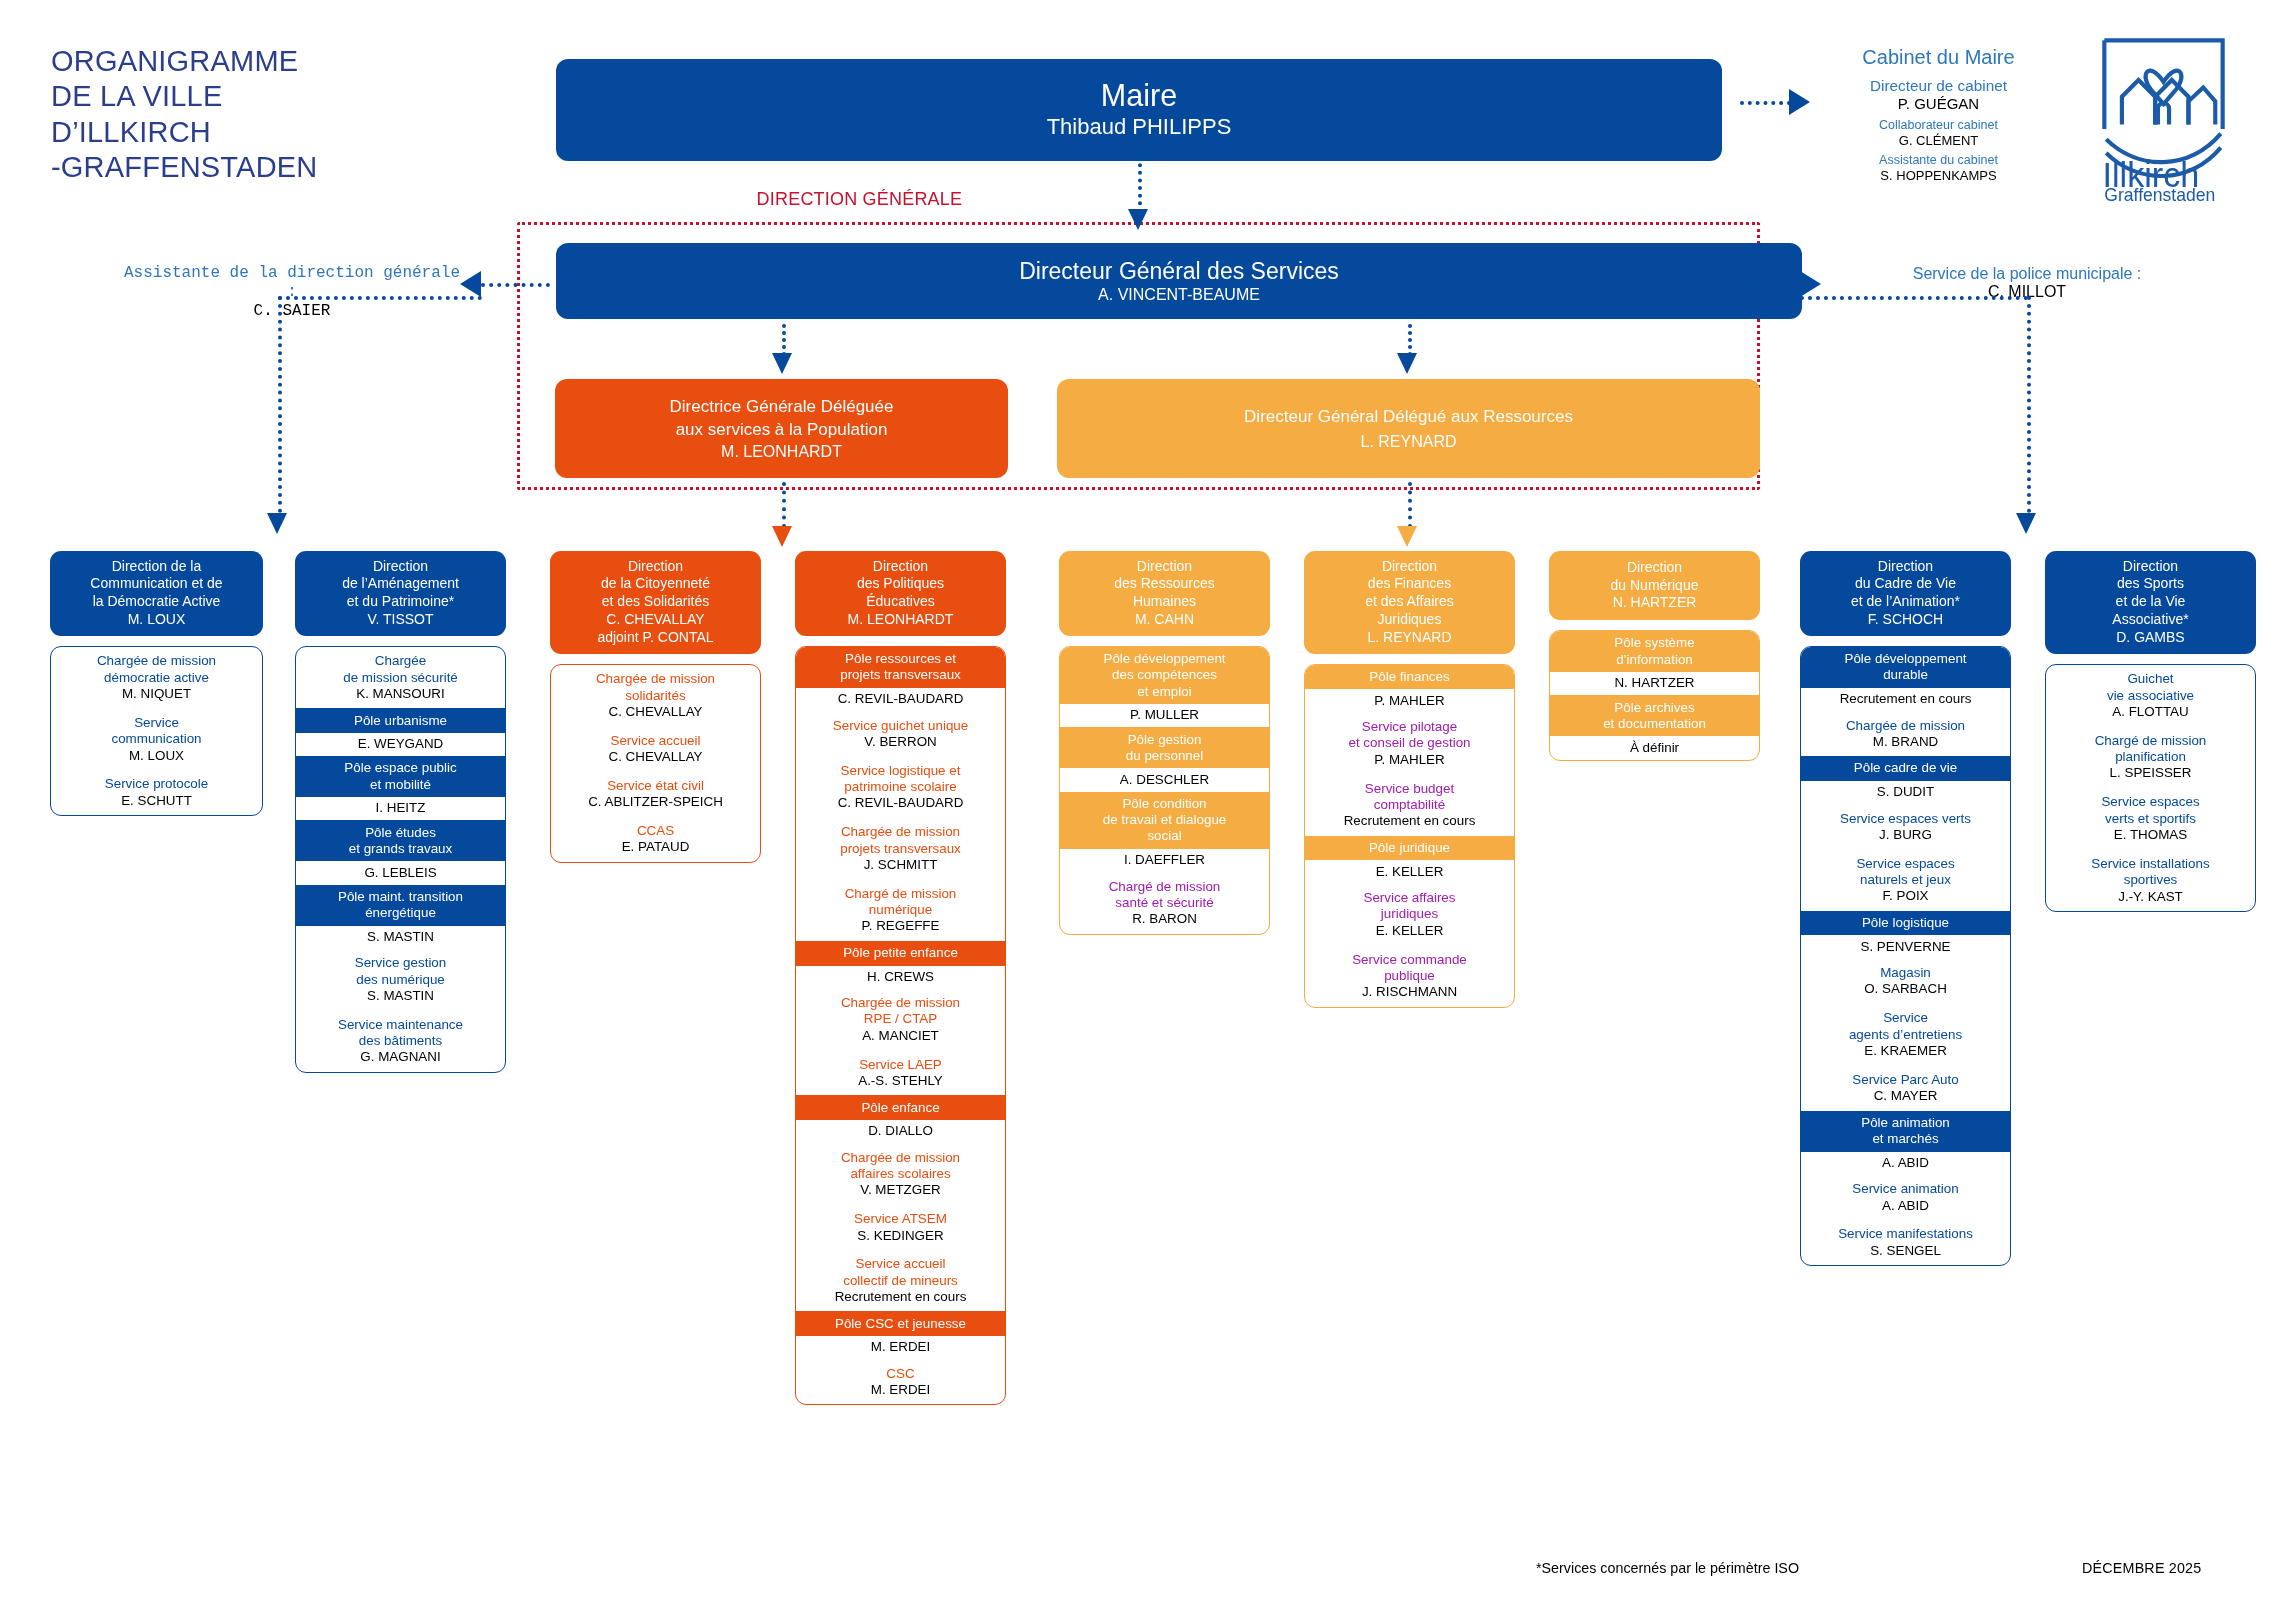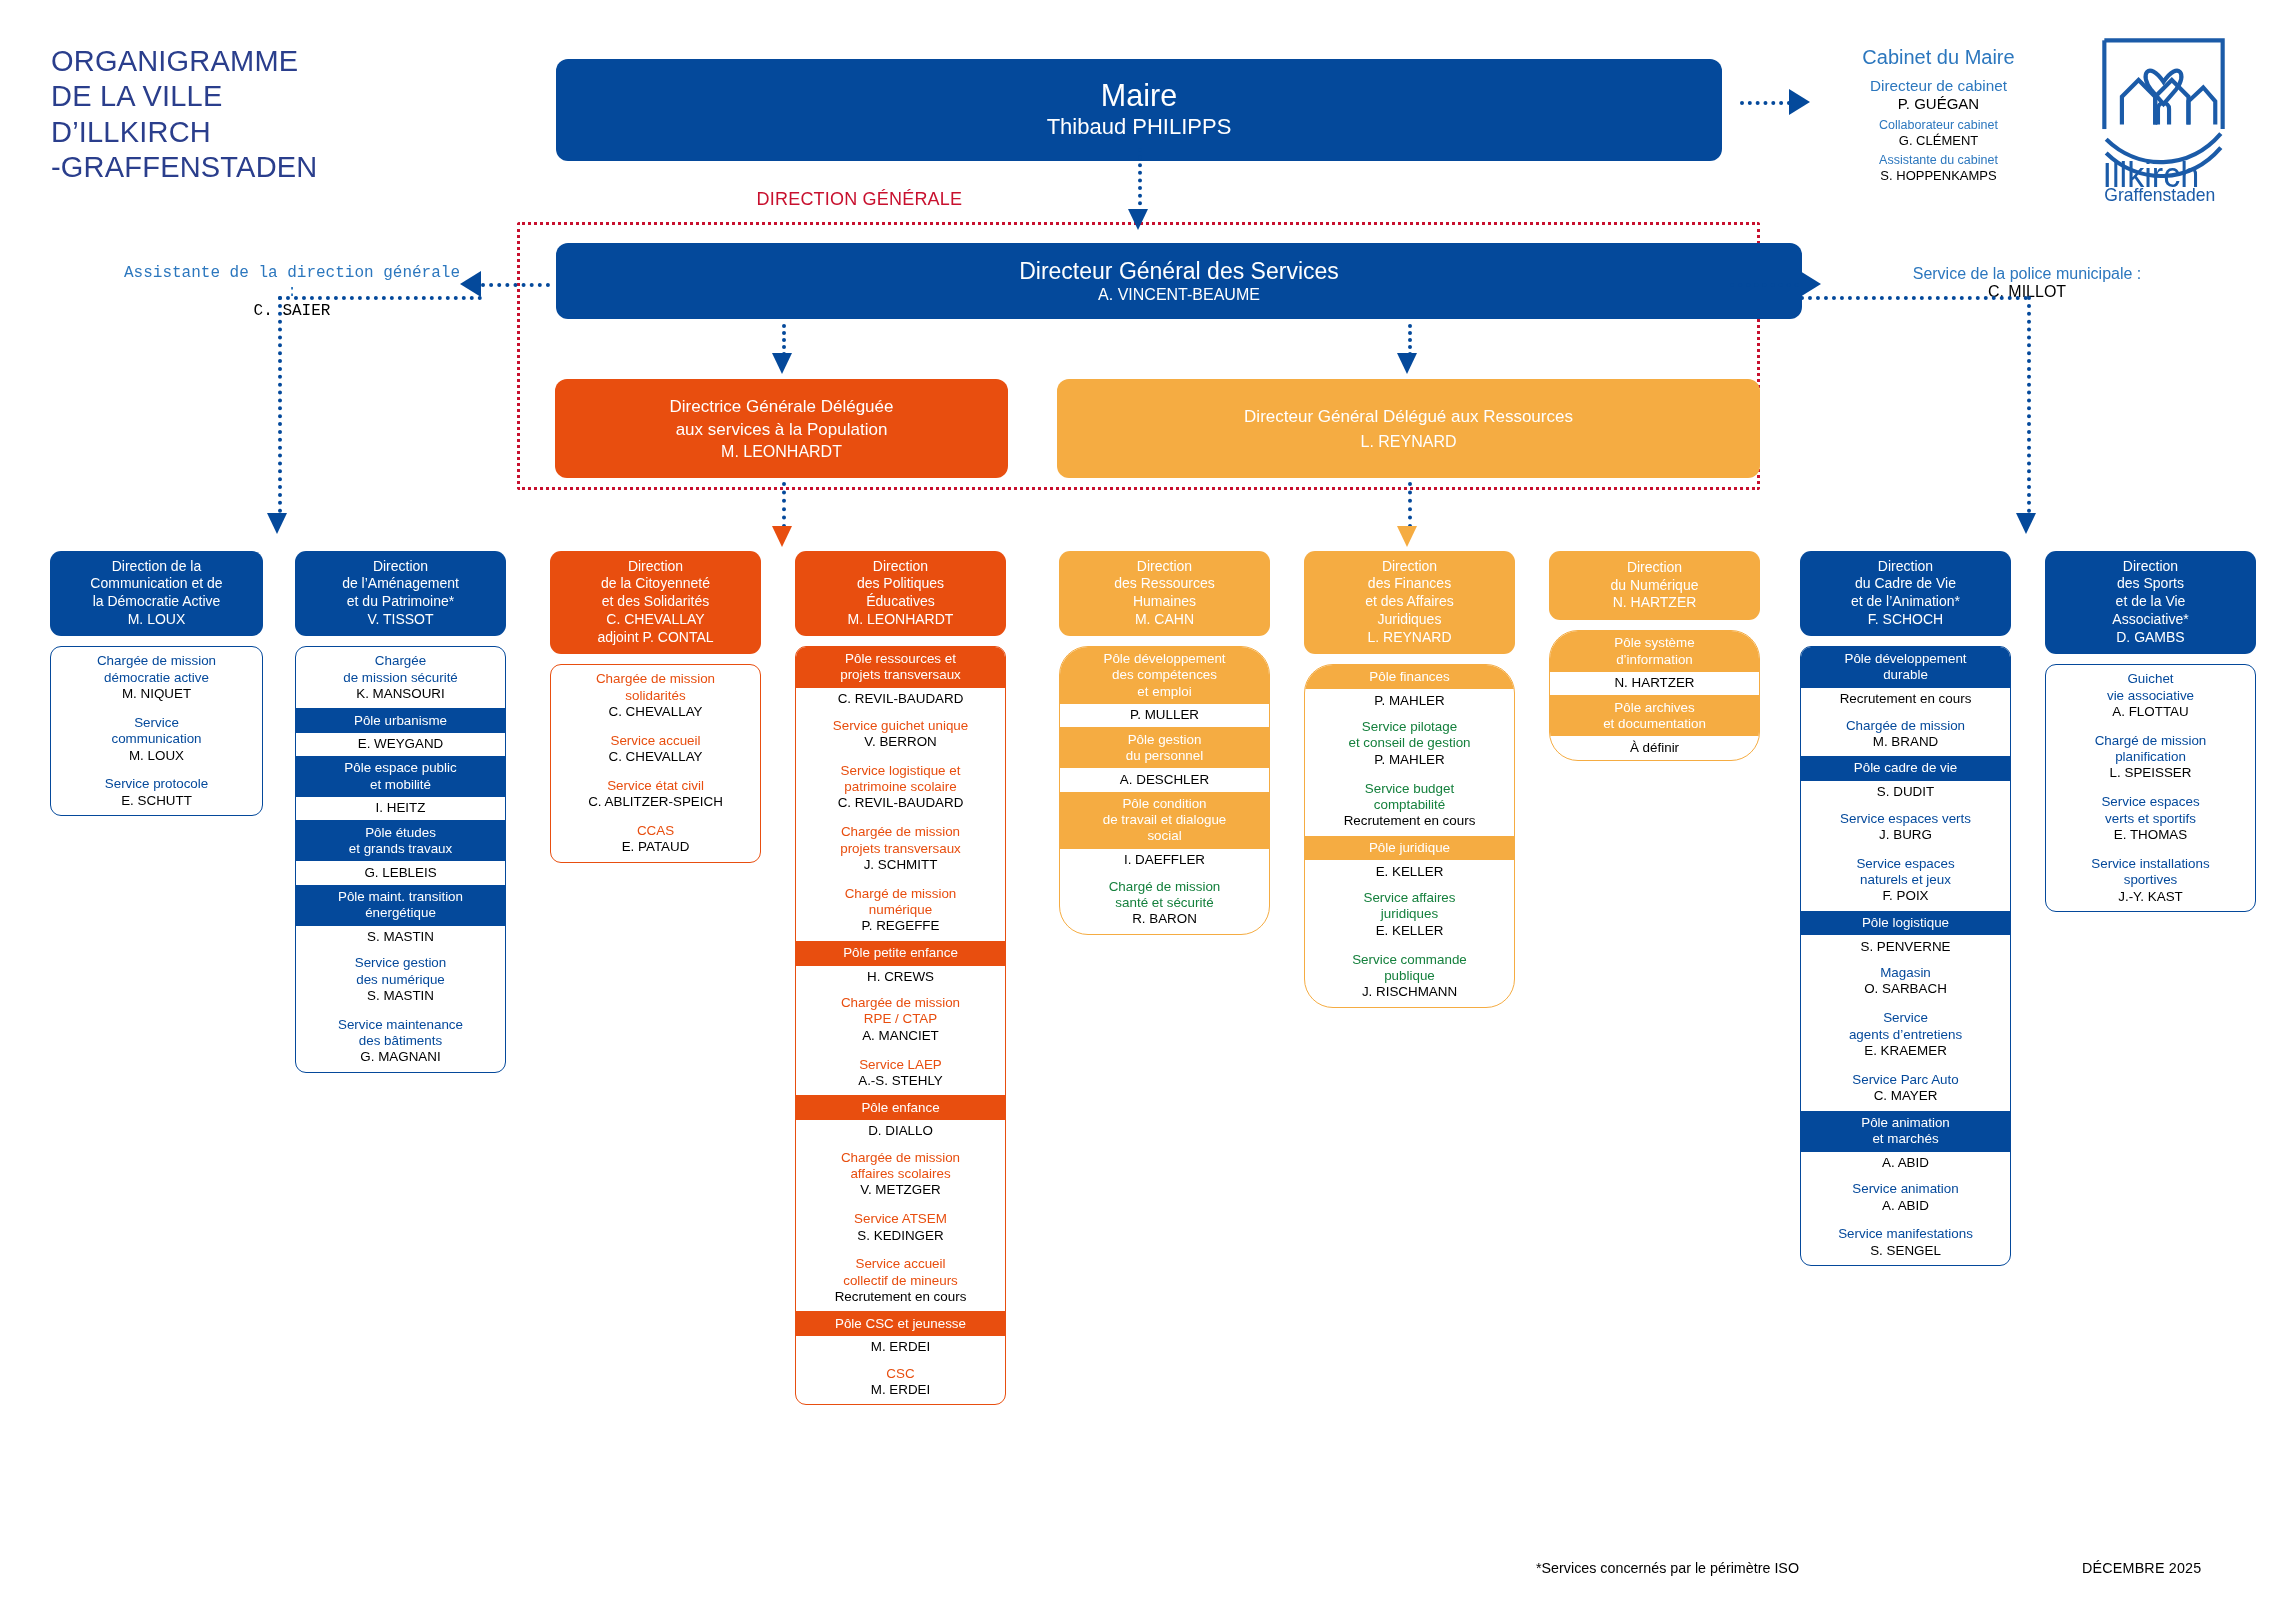--- a/index.html
+++ b/index.html
@@ -118,31 +118,31 @@
   .col-head.blue{ background:var(--blue); }
   .col-head.red{ background:var(--red); }
   .col-head.orange{ background:var(--orange); }
   .col-head .nm{ display:block; }
 
   .col-body{
     margin-top:10.2px; border-radius:11px; overflow:hidden;
     border:1.9px solid var(--blue); background:#fff;
   }
   .col-body.red{ border-color:var(--red); }
-  .col-body.orange{ border-color:var(--orange);border-radius:29px; }
+  .col-body.orange{ border-color:var(--orange); }
 
   .row{ text-align:center; padding:3.2px 3.7px; }
   .row.banner{ color:#fff; font-size:13.4px; line-height:1.22; padding:4.2px 2.8px; }
   .row.banner.blue{ background:var(--blue); }
   .row.banner.red{ background:var(--red); }
   .row.banner.orange{ background:var(--orange); }
   .row .svc{ font-size:13.4px; line-height:1.22; display:block; }
   .row .svc.blue{ color:var(--blue); }
   .row .svc.red{ color:var(--red); }
-  .row .svc.orange{ color:#15803d; }
+  .row .svc.orange{ color:#a21caf; }
   .row .per{ font-size:13.4px; color:#000; display:block; line-height:1.25; }
   .row.pad{ padding:6.5px 3.7px 5.6px; }
 
   
   #foot-iso{ position:absolute; left:1536px; top:1560px; font-size:14.3px; color:#000; }
   #foot-date{ position:absolute; left:2082px; top:1560px; font-size:14.3px; color:#000; letter-spacing:0.2px;}
 </style>
 </head>
 <body>
 

